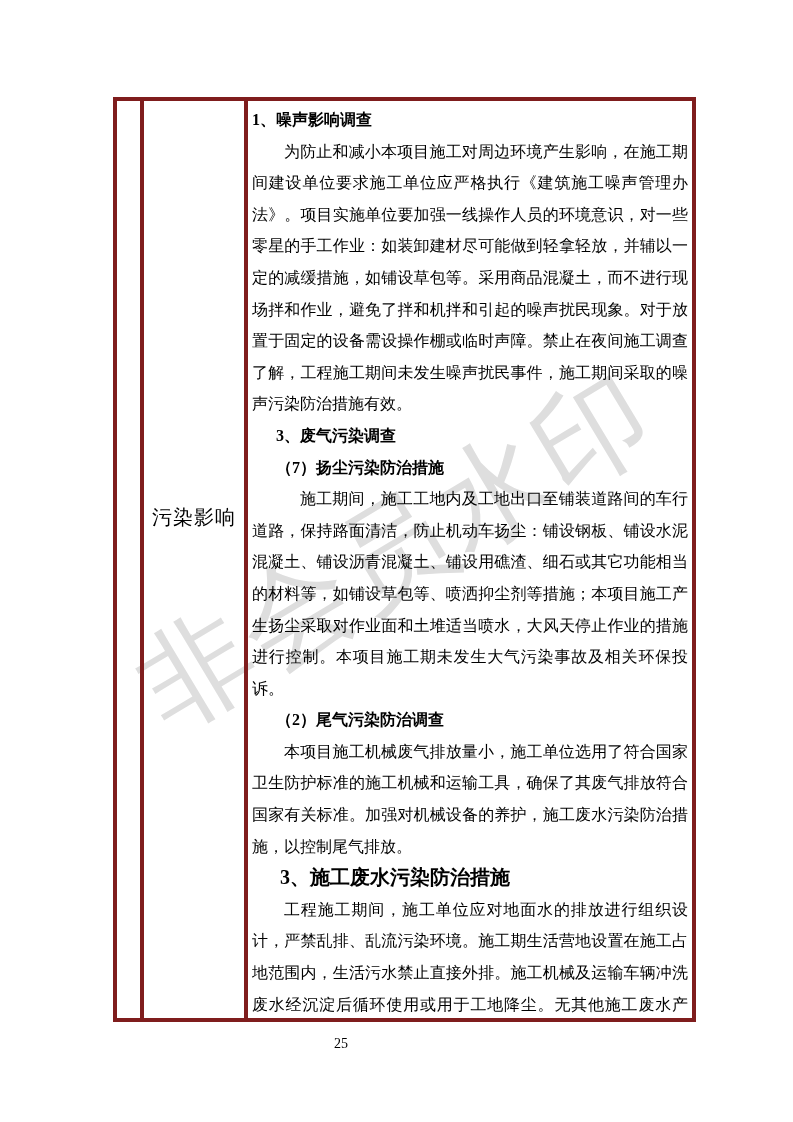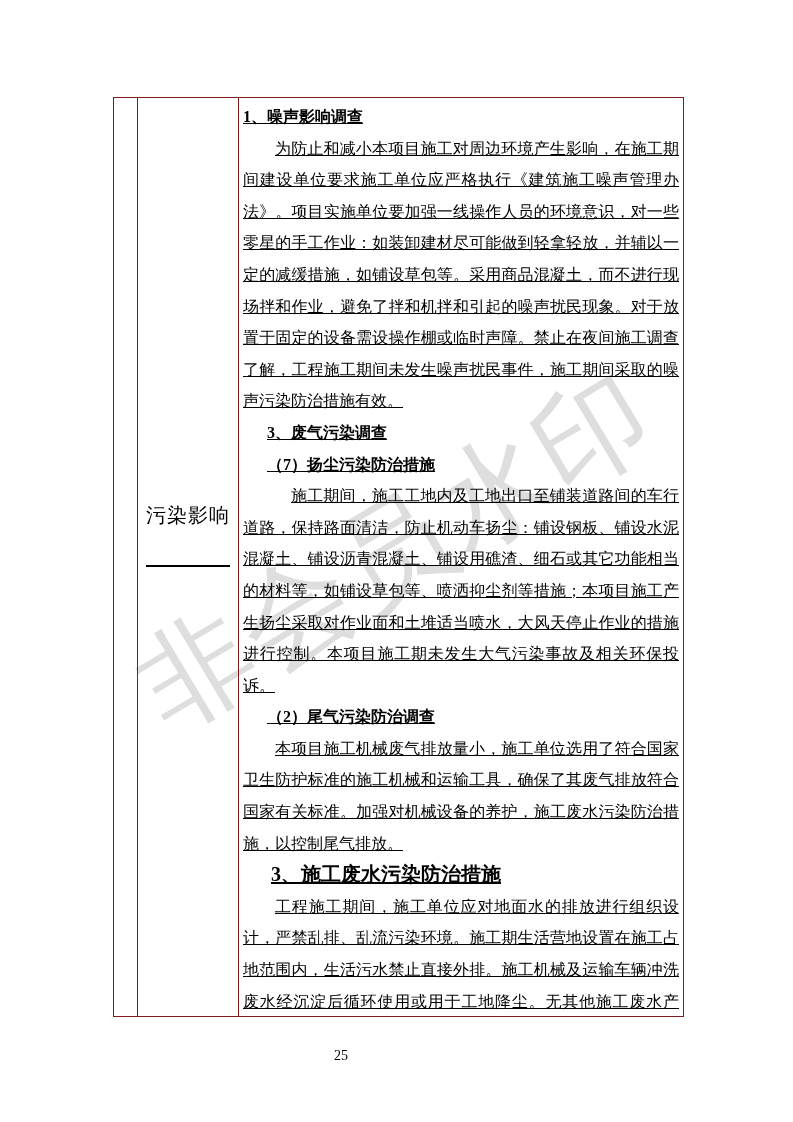--- a/index.html
+++ b/index.html
@@ -40,24 +40,23 @@
     left: 113px;
     top: 97px;
     width: 569px;
     height: 920px;
     border-collapse: collapse;
     table-layout: fixed;
     z-index: 1;
     background: transparent;
   }
   .doc-table td {
-    border: 1px solid #7f1d1d;
+    border: 4px solid #7f1d1d;
     padding: 0;
     background: transparent;
-    text-decoration: underline;
   }
   td.col-a { width: 23px; }
   td.col-b {
     width: 100px;
     text-align: center;
     vertical-align: middle;
     font-size: 20px;
   }
   .label-inner {
     position: relative;
@@ -88,21 +87,20 @@
   .i2   { text-indent: 2em; }
   .i3   { text-indent: 3em; }
   .page-number {
     position: absolute;
     left: 0;
     top: 1036px;
     width: 682px;
     text-align: center;
     font-size: 14px;
     z-index: 1;
-    margin-top: 12px;
   }
 </style>
 </head>
 <body>
 
 <div class="page">
 
   <div class="watermark">非会员水印</div>
 
   <table class="doc-table">

